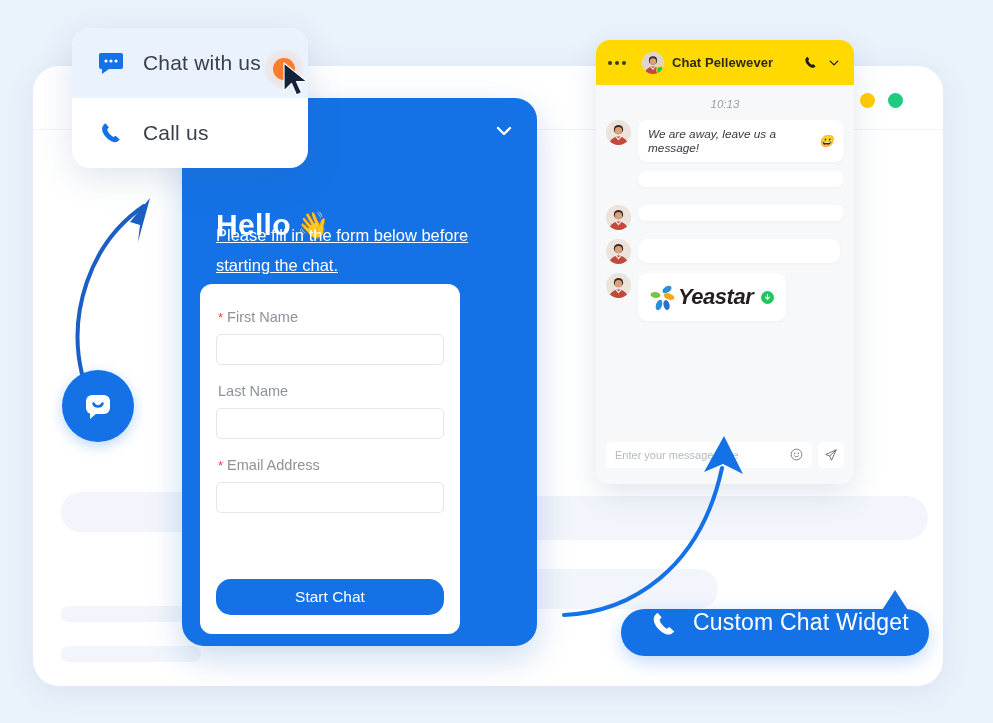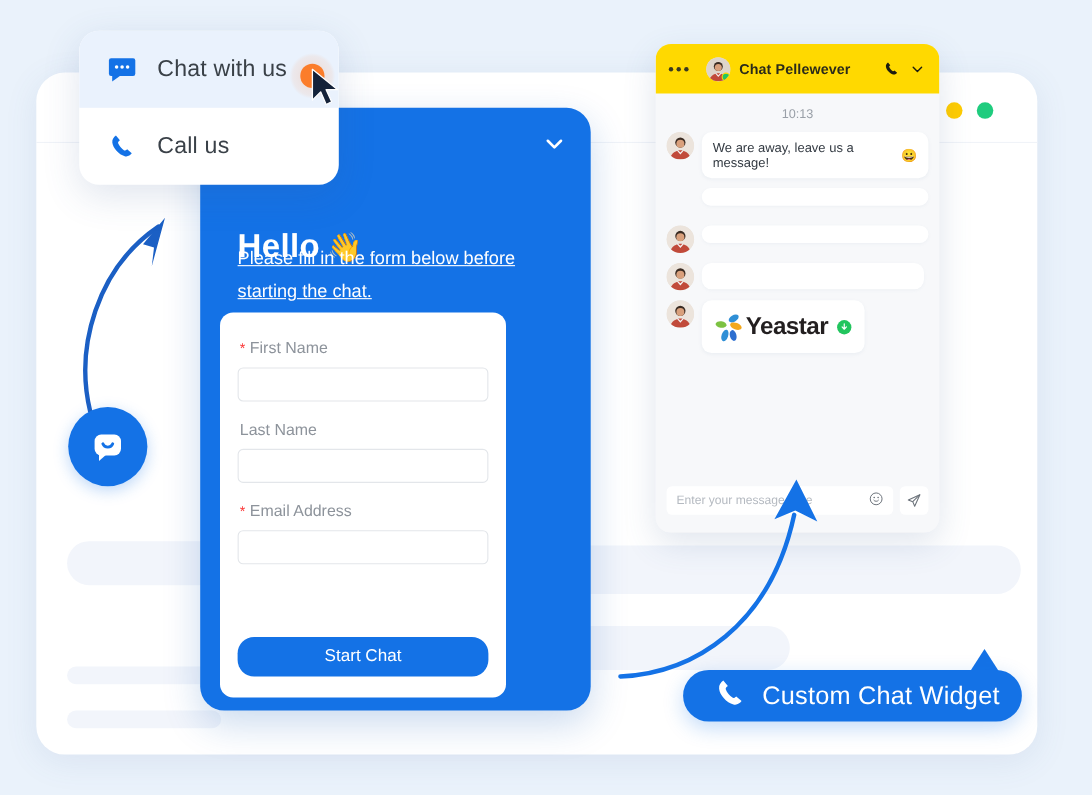--- a/index.html
+++ b/index.html
@@ -116,21 +116,21 @@
   .chat-avatar{
     width:22px;height:22px;border-radius:50%;position:relative;flex:0 0 22px;
     background:#e7dfd6;overflow:hidden;
   }
   .chat-avatar .on{
     position:absolute;right:0;bottom:0;width:6px;height:6px;border-radius:50%;
     background:#24c55e;border:1px solid #ffd900;
   }
   .chat-title{font-size:13px;font-weight:bold;color:#2b2b1a;flex:1;letter-spacing:.1px;}
   .hdr-icon{width:16px;height:16px;display:flex;align-items:center;justify-content:center;}
-  .chat-body{position:relative;height:368px;padding:10px 10px 0 10px;box-sizing:border-box;}
+  .chat-body{position:relative;height:368px;padding:10px 10px 0 10px;box-sizing:border-box;font-style:italic;}
   .chat-time{text-align:center;font-size:11.5px;color:#9aa0a8;margin:3px 0 10px;}
   .msg{display:flex;align-items:flex-start;gap:7px;margin-bottom:9px;}
   .msg .av{
     width:25px;height:25px;border-radius:50%;background:#e9e2da;flex:0 0 25px;overflow:hidden;position:relative;
   }
   .msg .av.blank{visibility:hidden;}
   .bubble{
     background:#fff;border-radius:9px;padding:8px 10px;flex:1;
     box-shadow:0 1px 3px rgba(120,140,170,.07);
   }
@@ -146,21 +146,21 @@
   .chat-input{
     flex:1;height:26px;background:#fff;border-radius:5px;display:flex;align-items:center;
     padding:0 9px;font-size:11px;color:#b5bac1;justify-content:space-between;
   }
   .send-box{width:26px;height:26px;background:#fff;border-radius:5px;display:flex;align-items:center;justify-content:center;}
 
   
   .arrow-right{position:absolute;left:560px;top:430px;width:230px;height:215px;}
   .badge{
     position:absolute;left:621px;top:609px;width:308px;height:47px;
-    background:#1472e6;border-radius:24px;display:flex;align-items:center;
+    background:#1472e6;border-radius:24px;display:flex;
     gap:14px;padding-left:28px;box-sizing:border-box;
     box-shadow:0 6px 18px rgba(20,114,230,.25);
   }
   .badge-text{color:#fff;font-size:23px;letter-spacing:.2px;}
   .badge-tail{
     position:absolute;left:875px;top:588px;width:40px;height:30px;
   }
 </style>
 </head>
 <body>

